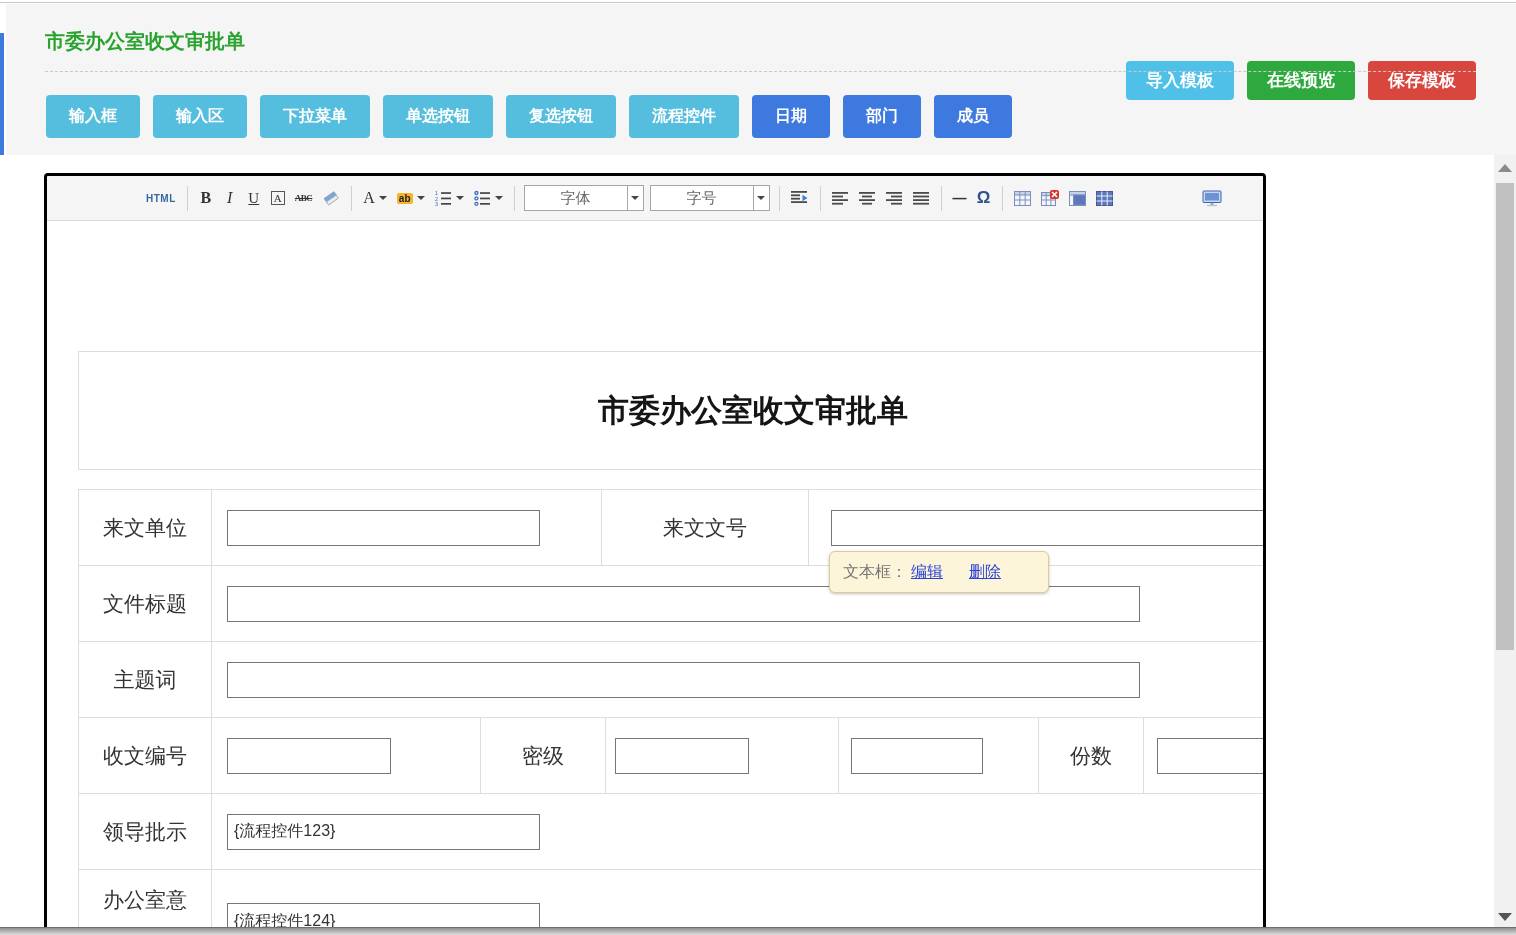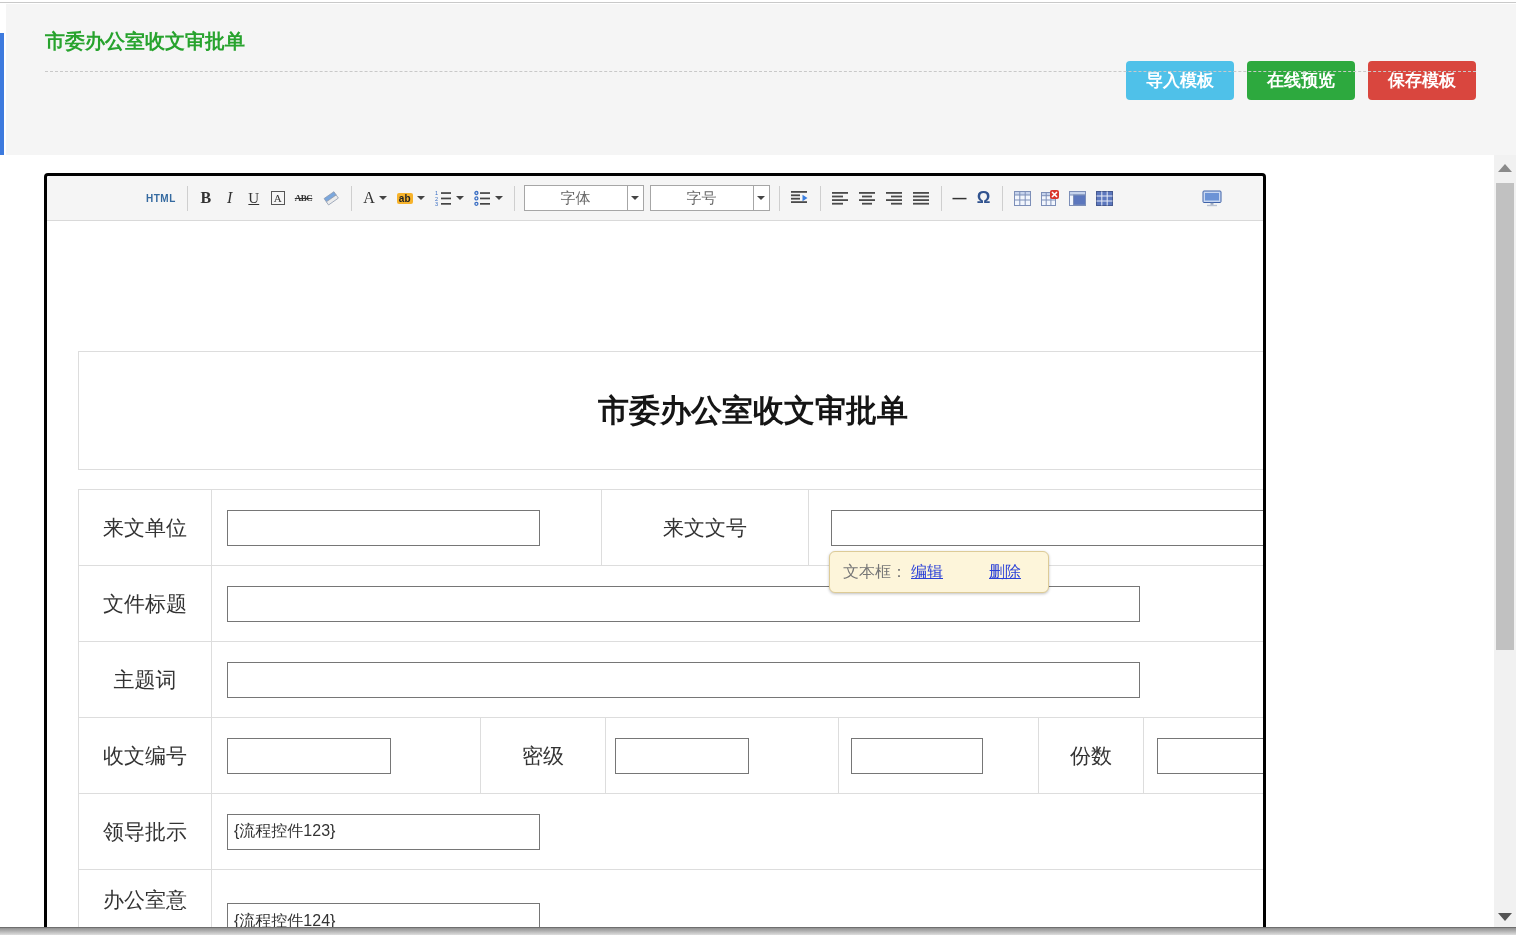--- a/index.html
+++ b/index.html
@@ -72,21 +72,21 @@
   .r6 .cell.lab { padding-top:16px; }
   .r6 .inp { margin-top:33px; }
 
   
   .tooltip { position:absolute; left:782px; top:330px; width:220px; height:42px; z-index:5;
     background:#fdf5da; border:1px solid #ddcb97; border-radius:6px;
     box-shadow:0 1px 3px rgba(0,0,0,0.25); display:flex; align-items:center; padding:0 13px;
     font-size:16px; color:#777; }
   .tooltip a { color:#2b41d8; text-decoration:underline; cursor:pointer; }
   .tooltip .lnk-edit { margin-left:4px; }
-  .tooltip .lnk-del { margin-left:46px; }
+  .tooltip .lnk-del { margin-left:26px; }
 
   
   .scrollbar { position:absolute; right:0; top:155px; width:22px; bottom:0; background:#f1f1f1; }
   .sb-up { position:absolute; top:9px; left:4px; width:0; height:0;
     border-left:7px solid transparent; border-right:7px solid transparent; border-bottom:8px solid #8a8a8a; }
   .sb-thumb { position:absolute; top:28px; left:2px; width:18px; height:467px; background:#c1c1c1; }
   .sb-down { position:absolute; bottom:14px; left:4px; width:0; height:0;
     border-left:7px solid transparent; border-right:7px solid transparent; border-top:8px solid #555; }
 
   
@@ -103,20 +103,31 @@
   <div class="left-sliver"></div>
 
   <div class="header">
     <div class="page-title">市委办公室收文审批单</div>
     <div class="actions">
       <button class="abtn import">导入模板</button>
       <button class="abtn preview">在线预览</button>
       <button class="abtn save">保存模板</button>
     </div>
     <div class="dashed-sep"></div>
+    <div class="controls">
+      <button class="cbtn teal">输入框</button>
+      <button class="cbtn teal">输入区</button>
+      <button class="cbtn teal">下拉菜单</button>
+      <button class="cbtn teal">单选按钮</button>
+      <button class="cbtn teal">复选按钮</button>
+      <button class="cbtn teal">流程控件</button>
+      <button class="cbtn blue">日期</button>
+      <button class="cbtn blue">部门</button>
+      <button class="cbtn blue">成员</button>
+    </div>
   </div>
 
   <div class="editor">
     <div class="toolbar">
       <span class="tbtn">
           <span class="glyph-html">HTML</span>
         </span>
       <span class="sep"></span>
       <span class="tbtn">
           <span class="glyph-b">B</span>

